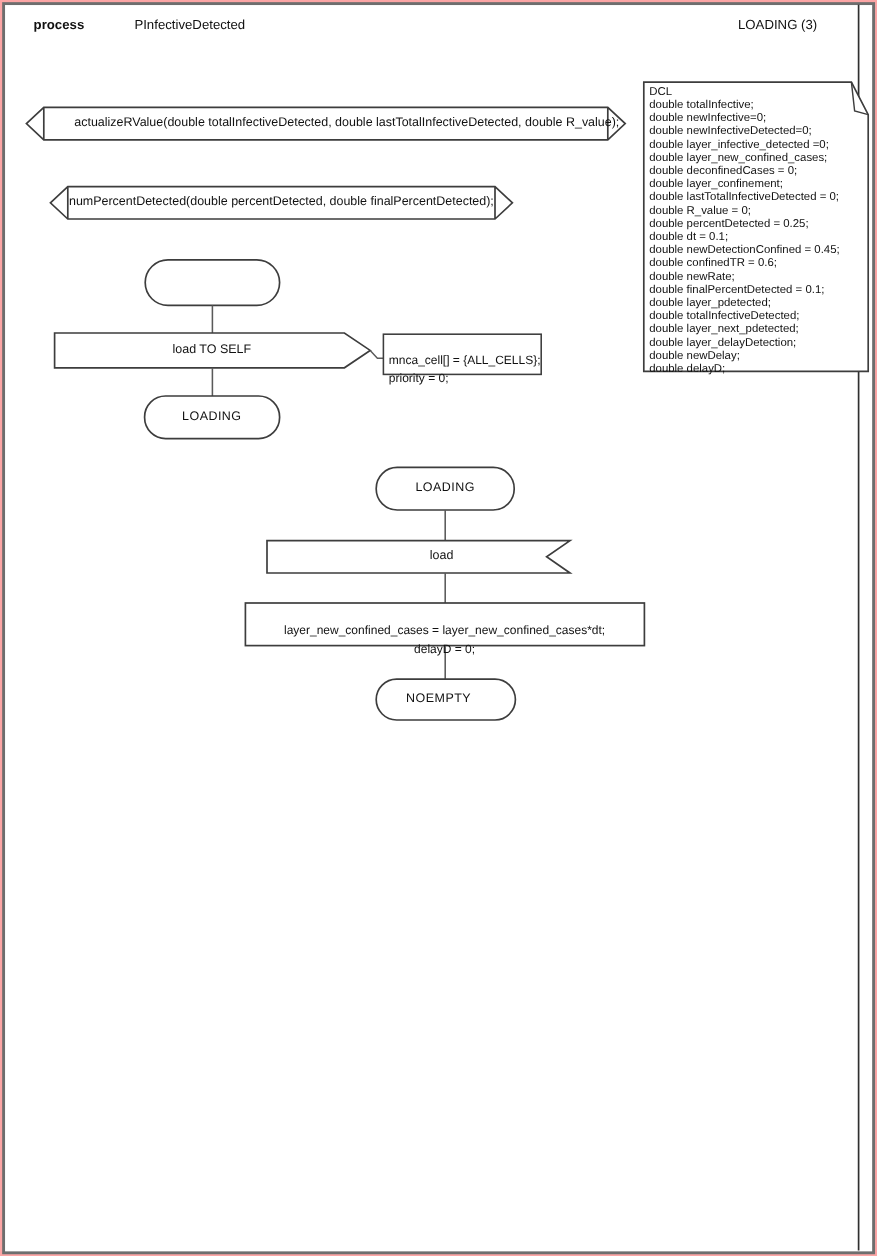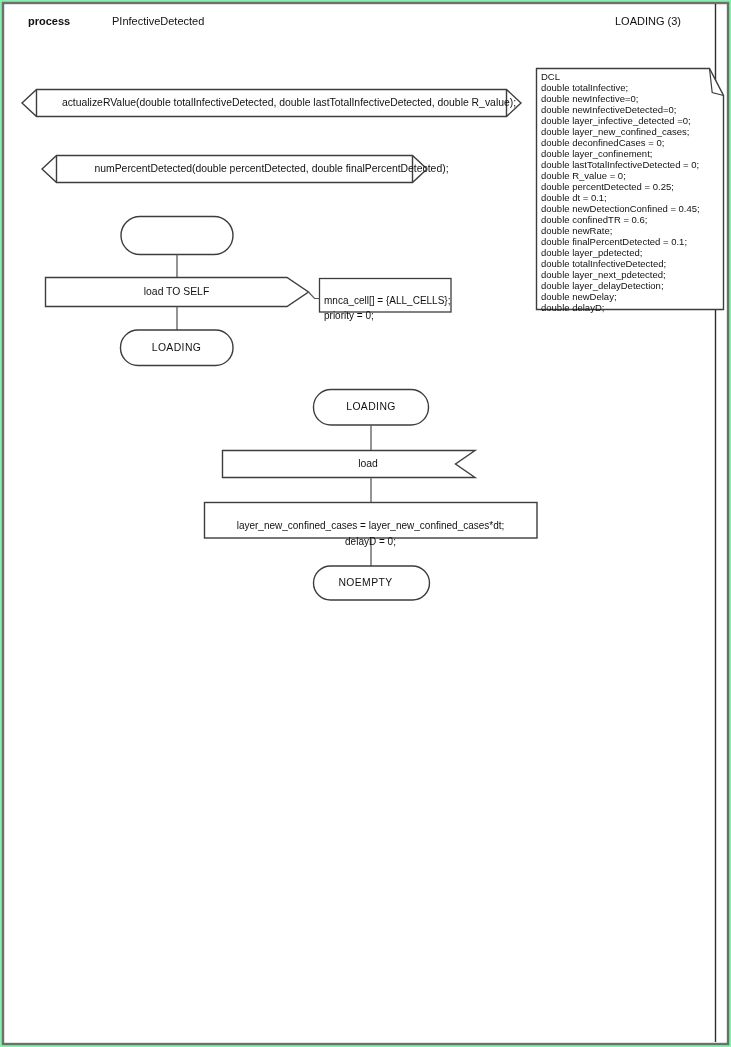--- a/index.html
+++ b/index.html
@@ -1,19 +1,19 @@
 <!DOCTYPE html>
 <html><head>
 <meta charset="utf-8">
 <style>
   html,body{margin:0;padding:0;background:#e8e8e8;}
   .page{
     position:relative;
     width:731px;height:1047px;
-    background:#86efac;
+    background:#fca5a5;
     font-family:"Liberation Sans", sans-serif;
     color:#111111;
     overflow:hidden;
   }
   .page svg{position:absolute;left:0;top:0;}
   .txt{position:absolute;white-space:nowrap;color:#111;}
   .ctr{text-align:center;}
   .hdr{font-size:11px;}
   .bold{font-weight:bold;}
   .sym{font-size:10.4px;}
@@ -58,21 +58,21 @@
     <rect x="204.5" y="502.5" width="332.5" height="35.5" fill="#ffffff" stroke="#3d3d3d" stroke-width="1.4"></rect>
     <line x1="371" y1="538" x2="371" y2="566" stroke="#5a5a5a" stroke-width="1.3"></line>
     <rect x="313.5" y="566" width="116" height="34" rx="17" ry="17" fill="#ffffff" stroke="#3d3d3d" stroke-width="1.4"></rect>
   </svg>
 
   <div class="txt hdr bold" style="left:28px;top:15px;">process</div>
   <div class="txt hdr" style="left:88px;top:15px;padding-left:24px;">PInfectiveDetected</div>
   <div class="txt hdr ctr" style="left:615px;top:15px;width:90px;text-align:left;">LOADING (3)</div>
 
   <div class="txt sym ctr" style="left:36px;top:96.5px;width:506px;">actualizeRValue(double totalInfectiveDetected, double lastTotalInfectiveDetected, double R_value);</div>
-  <div class="txt sym ctr" style="left:56px;top:162.5px;width:357px;padding-left:37px;">numPercentDetected(double percentDetected, double finalPercentDetected);</div>
+  <div class="txt sym ctr" style="left:56px;top:162.5px;width:357px;">numPercentDetected(double percentDetected, double finalPercentDetected);</div>
 
   <div class="dcl">
     <div>DCL</div>
     <div>double totalInfective;</div>
     <div>double newInfective=0;</div>
     <div>double newInfectiveDetected=0;</div>
     <div>double layer_infective_detected =0;</div>
     <div>double layer_new_confined_cases;</div>
     <div>double deconfinedCases = 0;</div>
     <div>double layer_confinement;</div>

